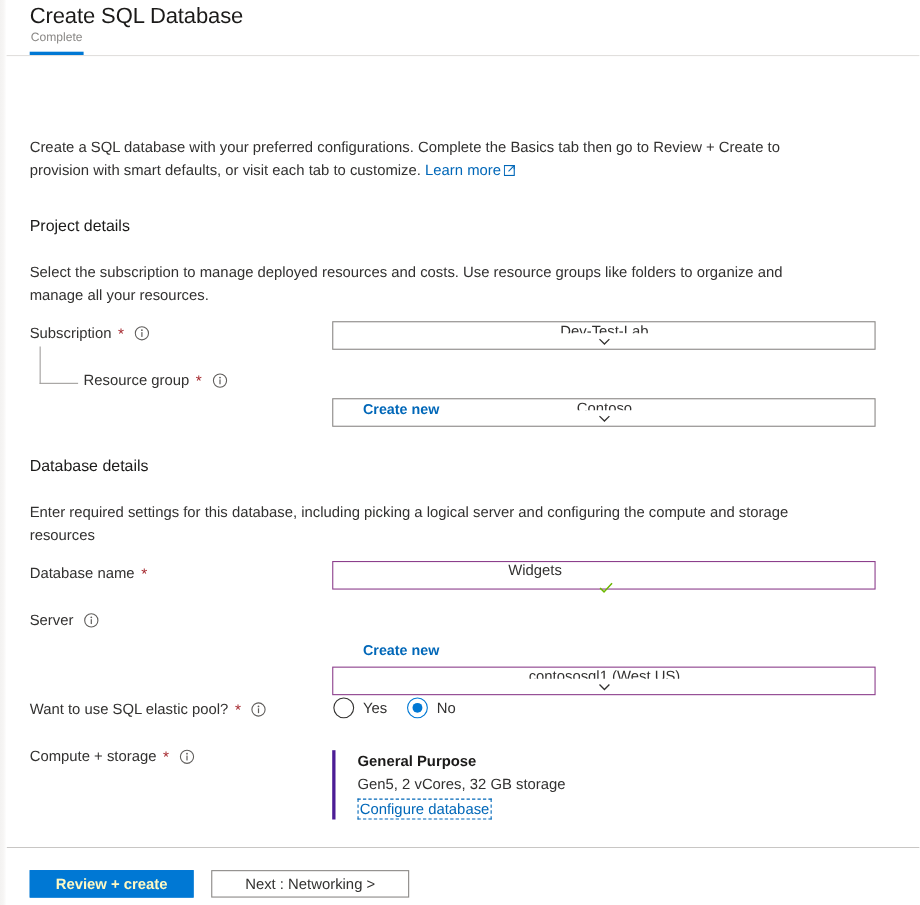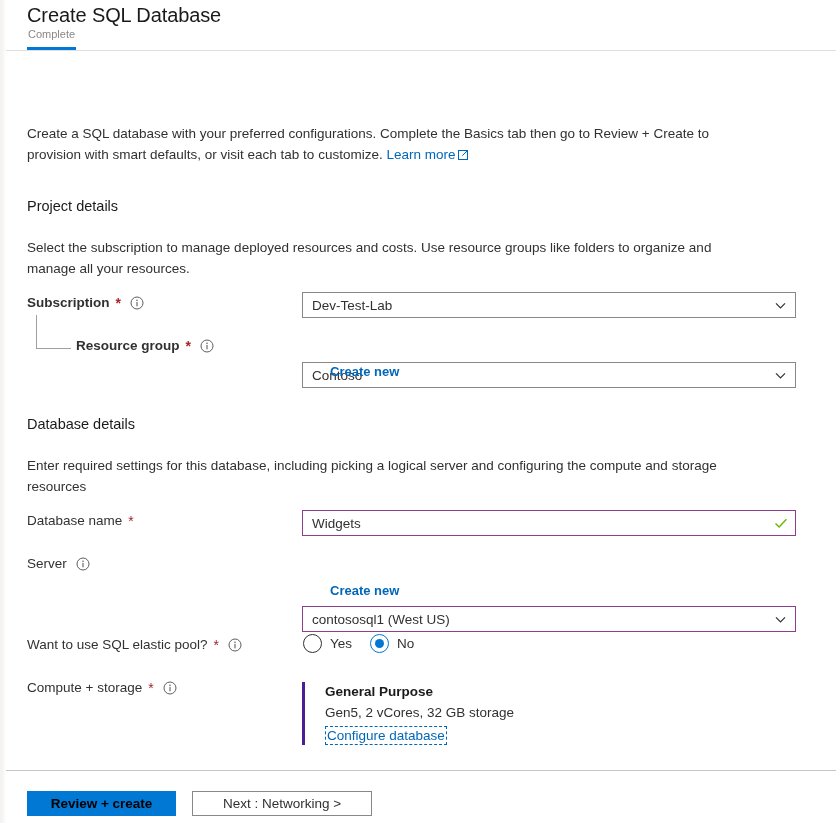--- a/index.html
+++ b/index.html
@@ -108,21 +108,21 @@
   
   .field-label {
     position: absolute;
     font-size: 13.5px;
     color: #323130;
     white-space: nowrap;
     display: flex;
     align-items: center;
     gap: 5px;
   }
-  .field-label.bold { font-weight: 700; }
+  .field-label.bold { font-weight: 400; }
   .req {
     color: #a4262c;
     font-size: 14px;
     line-height: 1;
     margin-left: 1px;
   }
   .info-icon {
     display: inline-flex;
     width: 14px; height: 14px;
     margin-left: 4px;
@@ -138,20 +138,21 @@
     border-bottom: 1px solid #a19f9d;
     box-sizing: border-box;
   }
 
   
   .control {
     position: absolute;
     left: 302px;
     width: 494px;
     box-sizing: border-box;
+    flex-direction: column;
   }
 
   .dropdown {
     height: 26px;
     border: 1px solid #8a8886;
     background: #ffffff;
     display: flex;
     align-items: center;
     padding: 0 8px 0 9px;
     font-size: 13.5px;
@@ -314,21 +315,21 @@
     align-items: center;
     justify-content: center;
     cursor: pointer;
     white-space: nowrap;
   }
   .btn-primary {
     left: 27px; top: 20px;
     width: 149px;
     background: #0078d4;
     border: 1px solid #0078d4;
-    color: #000000;
+    color: #fef9c3;
     font-weight: 700;
   }
   .btn-secondary {
     left: 192px; top: 20px;
     width: 180px;
     background: #ffffff;
     border: 1px solid #8a8886;
     color: #323130;
     font-weight: 400;
   }

